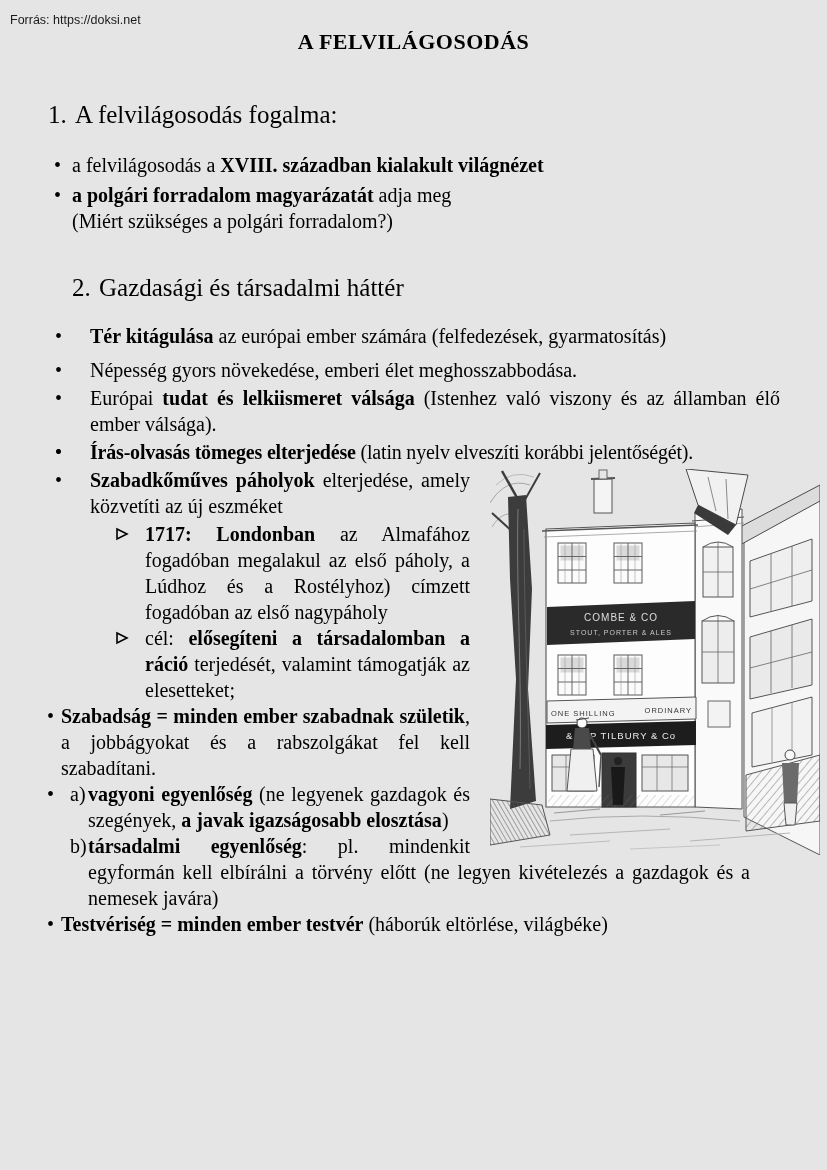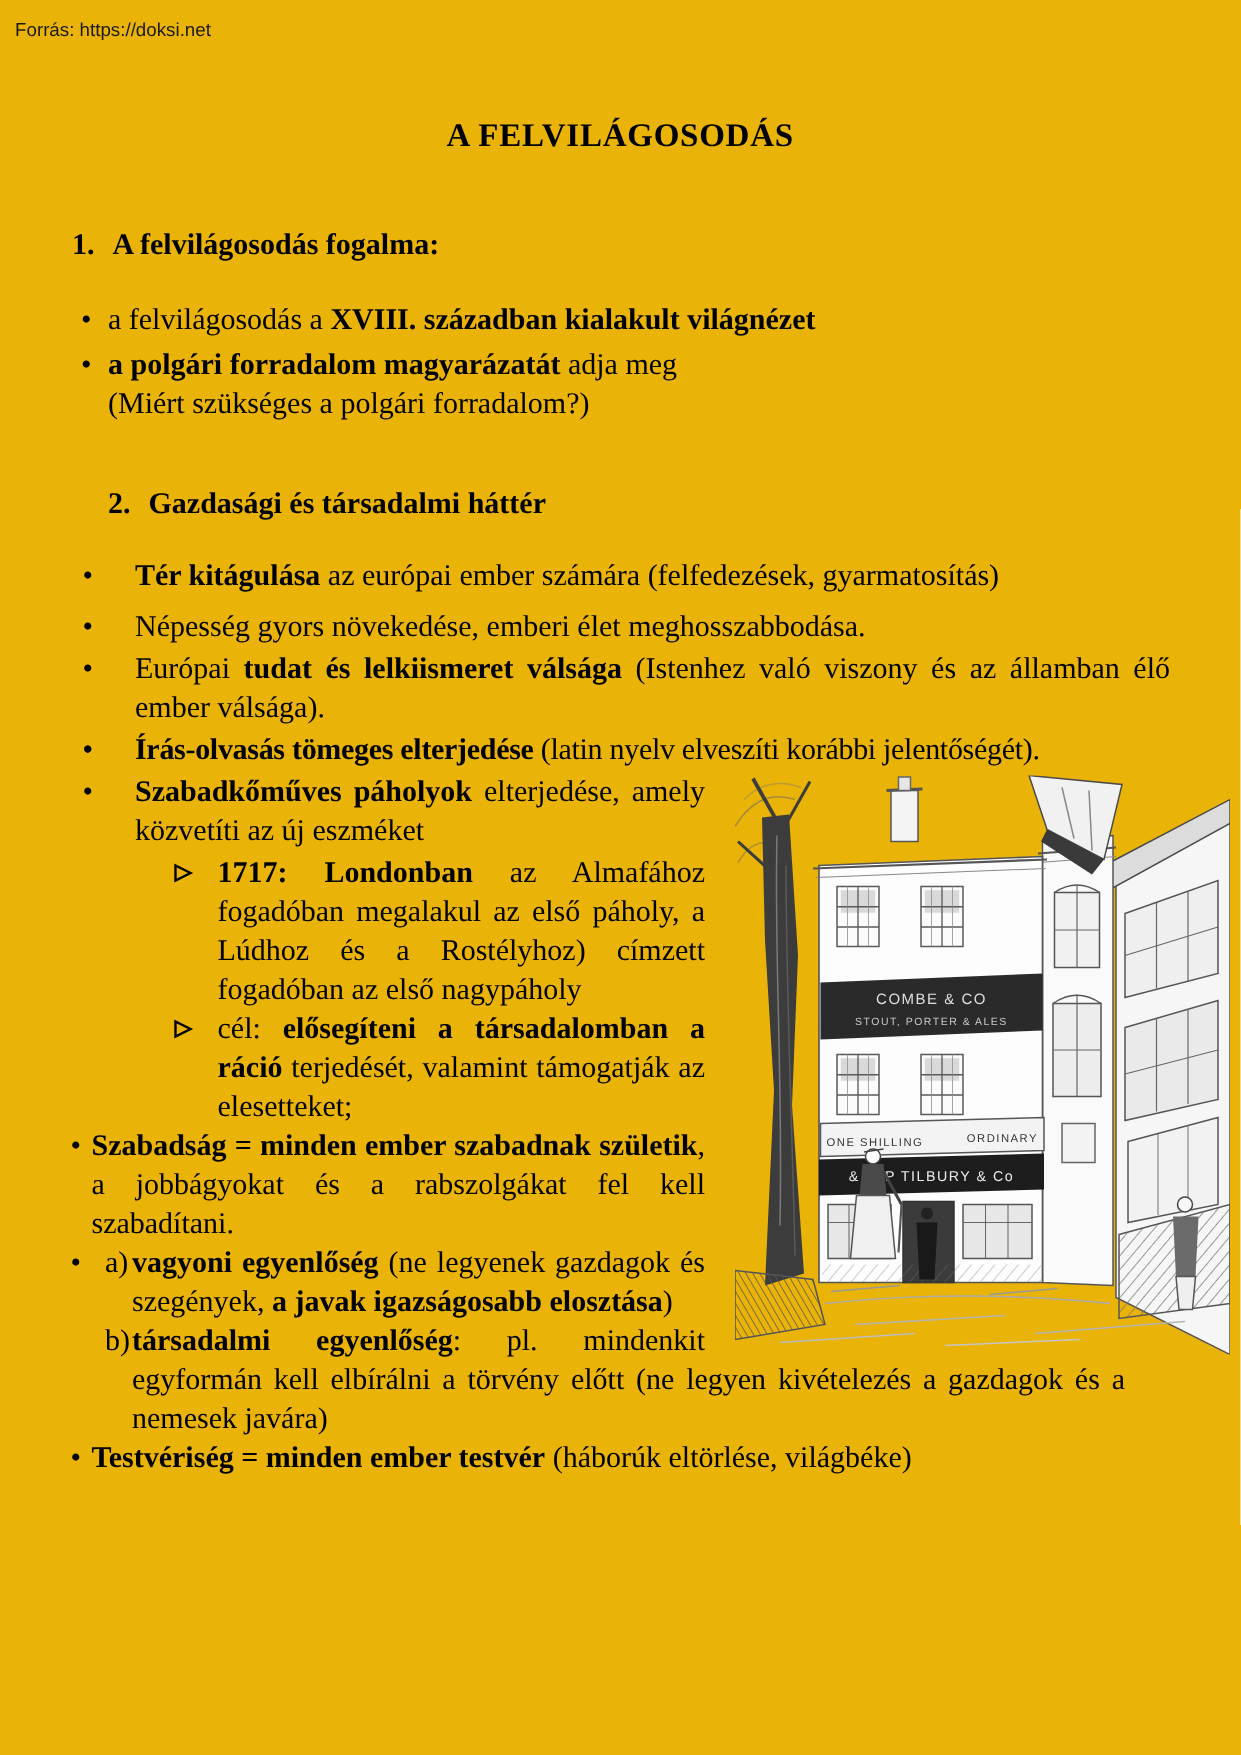--- a/index.html
+++ b/index.html
@@ -1,25 +1,25 @@
 <!DOCTYPE html>
 <html lang="hu"><head>
 <meta charset="utf-8">
 <style>
   html,body{margin:0;padding:0;background:#ffffff;}
-  .page{position:relative;width:827px;height:1170px;background:#eab308;
+  .page{position:relative;width:827px;height:1170px;background:#e5e5e5;
         font-family:"Liberation Serif","DejaVu Serif",serif;color:#000;overflow:hidden;}
   b{font-weight:bold;text-align:center;}
   .source{position:absolute;top:13px;left:10px;
           font-family:"Liberation Sans","DejaVu Sans",sans-serif;
           font-size:12.5px;color:#1a1a1a;}
-  .title{padding-top:77px;margin:0;text-align:center;font-size:22px;
+  .title{padding-top:29px;margin:0;text-align:center;font-size:22px;
          font-weight:bold;letter-spacing:.5px;line-height:26px;}
   .content{margin:0 47px 0 48px;font-size:20px;line-height:26px;}
-  .h2{font-weight:bold;font-size:20px;line-height:26px;}
+  .h2{font-weight:normal;font-size:25px;line-height:26px;}
   .h-s1{margin-top:47px;}
   .h-s2{margin-top:41px;margin-left:24px;}
   .hnum{display:inline-block;width:27px;}
   .list1{margin-top:24px;}
   .list2{margin-top:22px;}
   .li{position:relative;}
   .li .mk{position:absolute;top:0;}
   .li-a{padding-left:24px;margin-bottom:4px;}
   .li-a .mk{left:6px;}
   .li-b{padding-left:42px;margin-bottom:2px;text-align:justify;}

